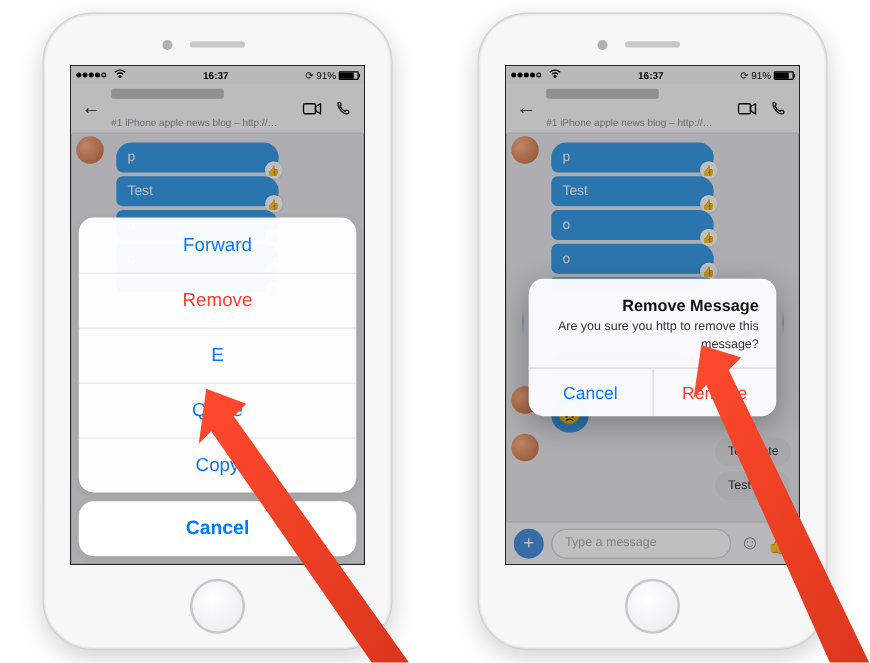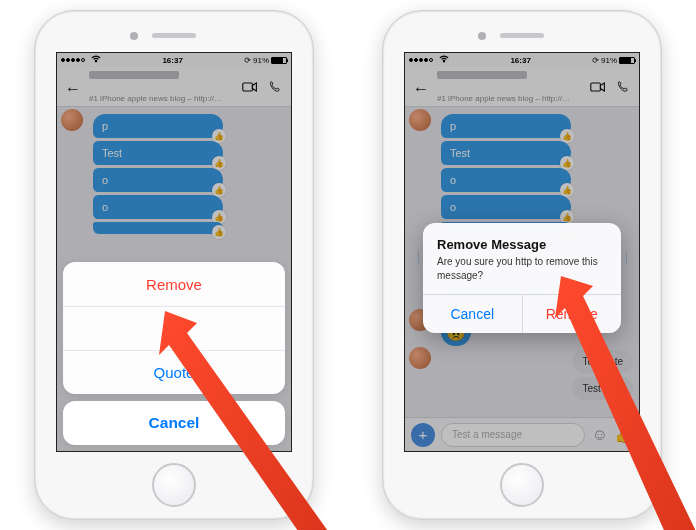--- a/index.html
+++ b/index.html
@@ -83,21 +83,21 @@
   
   .sheet{ position:absolute; left:6px; right:6px; bottom:6px;}
   .sheet-group{ background:rgba(255,255,255,0.97); border-radius:12px; overflow:hidden; margin-bottom:7px; box-shadow:0 2px 8px rgba(0,0,0,0.1);}
   .sheet-item{ height:44px; display:flex; align-items:center; justify-content:center; font-size:15px; color:#007aff; border-top:1px solid #e5e5ea;}
   .sheet-item:first-child{ border-top:none;}
   .sheet-item.red{ color:#ff3b30;}
   .sheet-cancel{ background:#fff; border-radius:12px; height:44px; display:flex; align-items:center; justify-content:center; font-size:15.5px; font-weight:600; color:#007aff; box-shadow:0 2px 8px rgba(0,0,0,0.08);}
 
   
   .alert{ position:absolute; left:18px; right:18px; top:170px; background:rgba(250,250,252,0.99); border-radius:12px; box-shadow:0 6px 24px rgba(0,0,0,0.3); overflow:hidden;}
-  .alert-body{ padding:14px 14px 12px; text-align:left;}
+  .alert-body{ padding:14px 14px 12px; text-align:right;}
   .alert-title{ font-size:13px; font-weight:600; color:#111; margin-bottom:3px;}
   .alert-msg{ font-size:10px; color:#333; line-height:1.35;}
   .alert-row{ display:flex; border-top:1px solid #d8d8dd;}
   .alert-btn{ flex:1; height:38px; display:flex;align-items:center;justify-content:center; font-size:14px; color:#007aff;}
   .alert-btn + .alert-btn{ border-left:1px solid #d8d8dd;}
   .alert-btn.red{ color:#ff3b30; }
 
   
   .arrow{ position:absolute; pointer-events:none;}
 </style>
@@ -164,23 +164,25 @@
         <div class="bubble"><span>Test</span><span class="rxn">👍</span></div>
         <div class="bubble"><span>o</span><span class="rxn">👍</span></div>
         <div class="bubble"><span>o</span><span class="rxn">👍</span></div>
         <div class="bubble last"><span> </span><span class="rxn">👍</span></div>
       </div>
 
       <div class="dim"></div>
 
       <div class="sheet">
         <div class="sheet-group">
+          <div class="sheet-item">Forward</div>
           <div class="sheet-item red">Remove</div>
           <div class="sheet-item">E</div>
           <div class="sheet-item">Quote</div>
+          <div class="sheet-item">Copy</div>
         </div>
         <div class="sheet-cancel">Cancel</div>
       </div>
     </div>
     <div class="home-btn"></div>
 
     <svg class="arrow" style="left:110px; top:290px;" width="190" height="240" viewBox="0 0 190 240">
       <defs>
           <linearGradient id="ga1" x1="0" y1="0" x2="1" y2="1">
             <stop offset="0" stop-color="#ff4a2e"></stop>
@@ -261,21 +263,21 @@
             <span>😠</span>
           </div>
 
         <div class="note"><span>Test note</span></div>
         <div class="note"><span>Test note</span></div>
       </div>
 
       <div class="composer">
         <div class="comp-btn">+</div>
         <div class="comp-input">
-            <span>Test a message</span>
+            <span>Type a message</span>
           </div>
         <div class="smile">
             <span>☺</span>
           </div>
         <div class="thumb">
             <span>👍</span>
           </div>
       </div>
 
       <div class="dim"></div>

